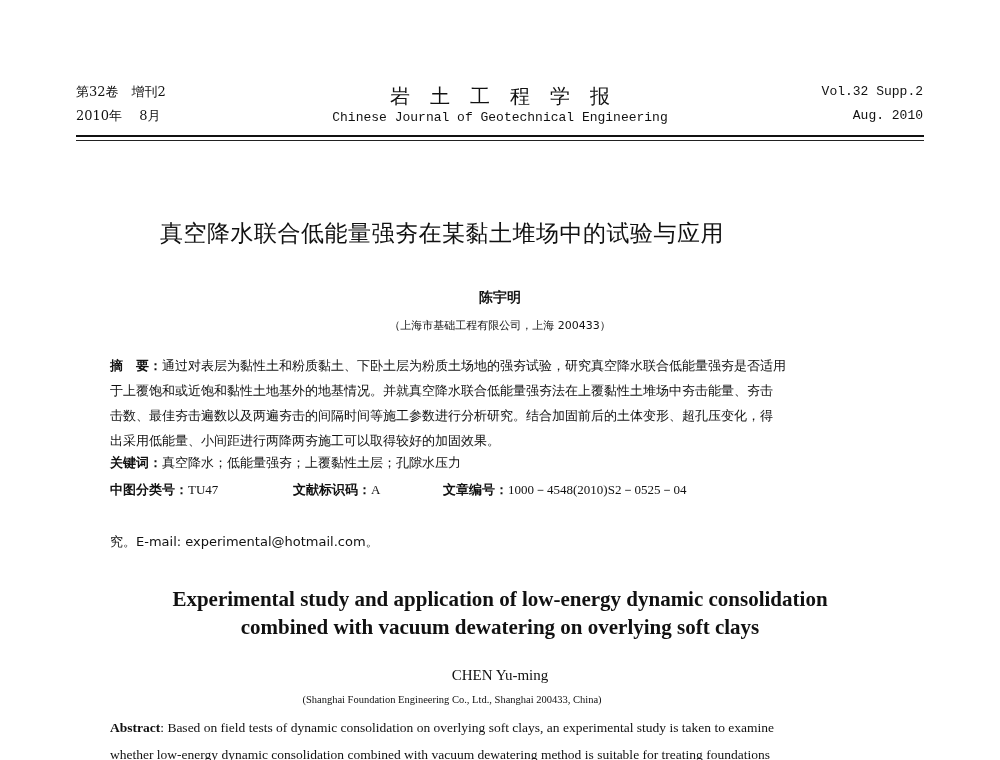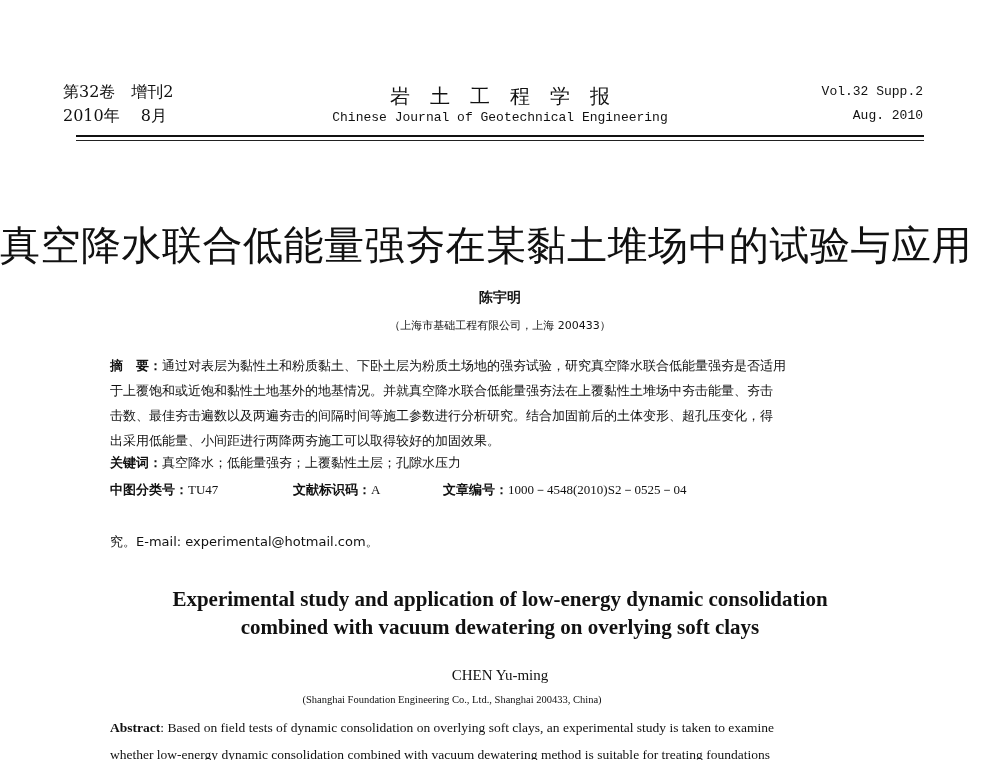--- a/index.html
+++ b/index.html
@@ -11,29 +11,29 @@
     width: 1000px;
     height: 760px;
     position: relative;
     overflow: hidden;
     color: #111;
     font-family: "DejaVu Serif", serif;
   }
   .abs { position: absolute; white-space: nowrap; }
 
   
-  .hdr-left { left: 63px; font-size: 16px; line-height: 20px; }
+  .hdr-left { left: 76px; font-size: 13px; line-height: 20px; }
   .hdr-right { right: 77px; font-size: 13px; line-height: 20px; text-align: right; font-family: "Liberation Mono", monospace; }
   .hdr-center-cn { left: 0; width: 1000px; text-align: center; top: 83px; font-size: 20px; letter-spacing: 20px; text-indent: 20px; }
   .hdr-center-en { left: 0; width: 1000px; text-align: center; top: 110px; font-size: 13px; font-family: "Liberation Mono", monospace; }
   .rule-thick { position: absolute; left: 76px; width: 848px; top: 135px; height: 2px; background: #111; }
   .rule-thin { position: absolute; left: 76px; width: 848px; top: 140px; height: 1px; background: #222; }
 
   
-  .title-cn { left: 0; width: 884px; text-align: center; top: 218px; font-size: 40px; font-family: "DejaVu Sans", sans-serif; letter-spacing: 0.5px; }
+  .title-cn { left: 0; width: 884px; text-align: center; top: 218px; font-size: 23px; font-family: "DejaVu Sans", sans-serif; letter-spacing: 0.5px; }
   .author-cn { left: 0; width: 1000px; text-align: center; top: 289px; font-size: 14px; font-weight: bold; font-family: "DejaVu Sans", sans-serif; }
   .affil-cn { left: 0; width: 1000px; text-align: center; top: 318px; font-size: 11px; font-family: "DejaVu Sans", sans-serif; }
 
   
   .cn-block { left: 110px; width: 780px; font-size: 13px; font-family: "DejaVu Sans", sans-serif; }
   .cn-line { position: absolute; left: 0; white-space: nowrap; }
   .bold { font-weight: bold; margin-top: 44px; }
 
   .title-en { left: 0; width: 1000px; text-align: center; top: 585px; font-size: 21px; font-weight: bold; font-family: "Liberation Serif", serif; line-height: 28px; white-space: normal; }
   .author-en { left: 0; width: 1000px; text-align: center; top: 667px; font-size: 15px; font-family: "Liberation Serif", serif; }

